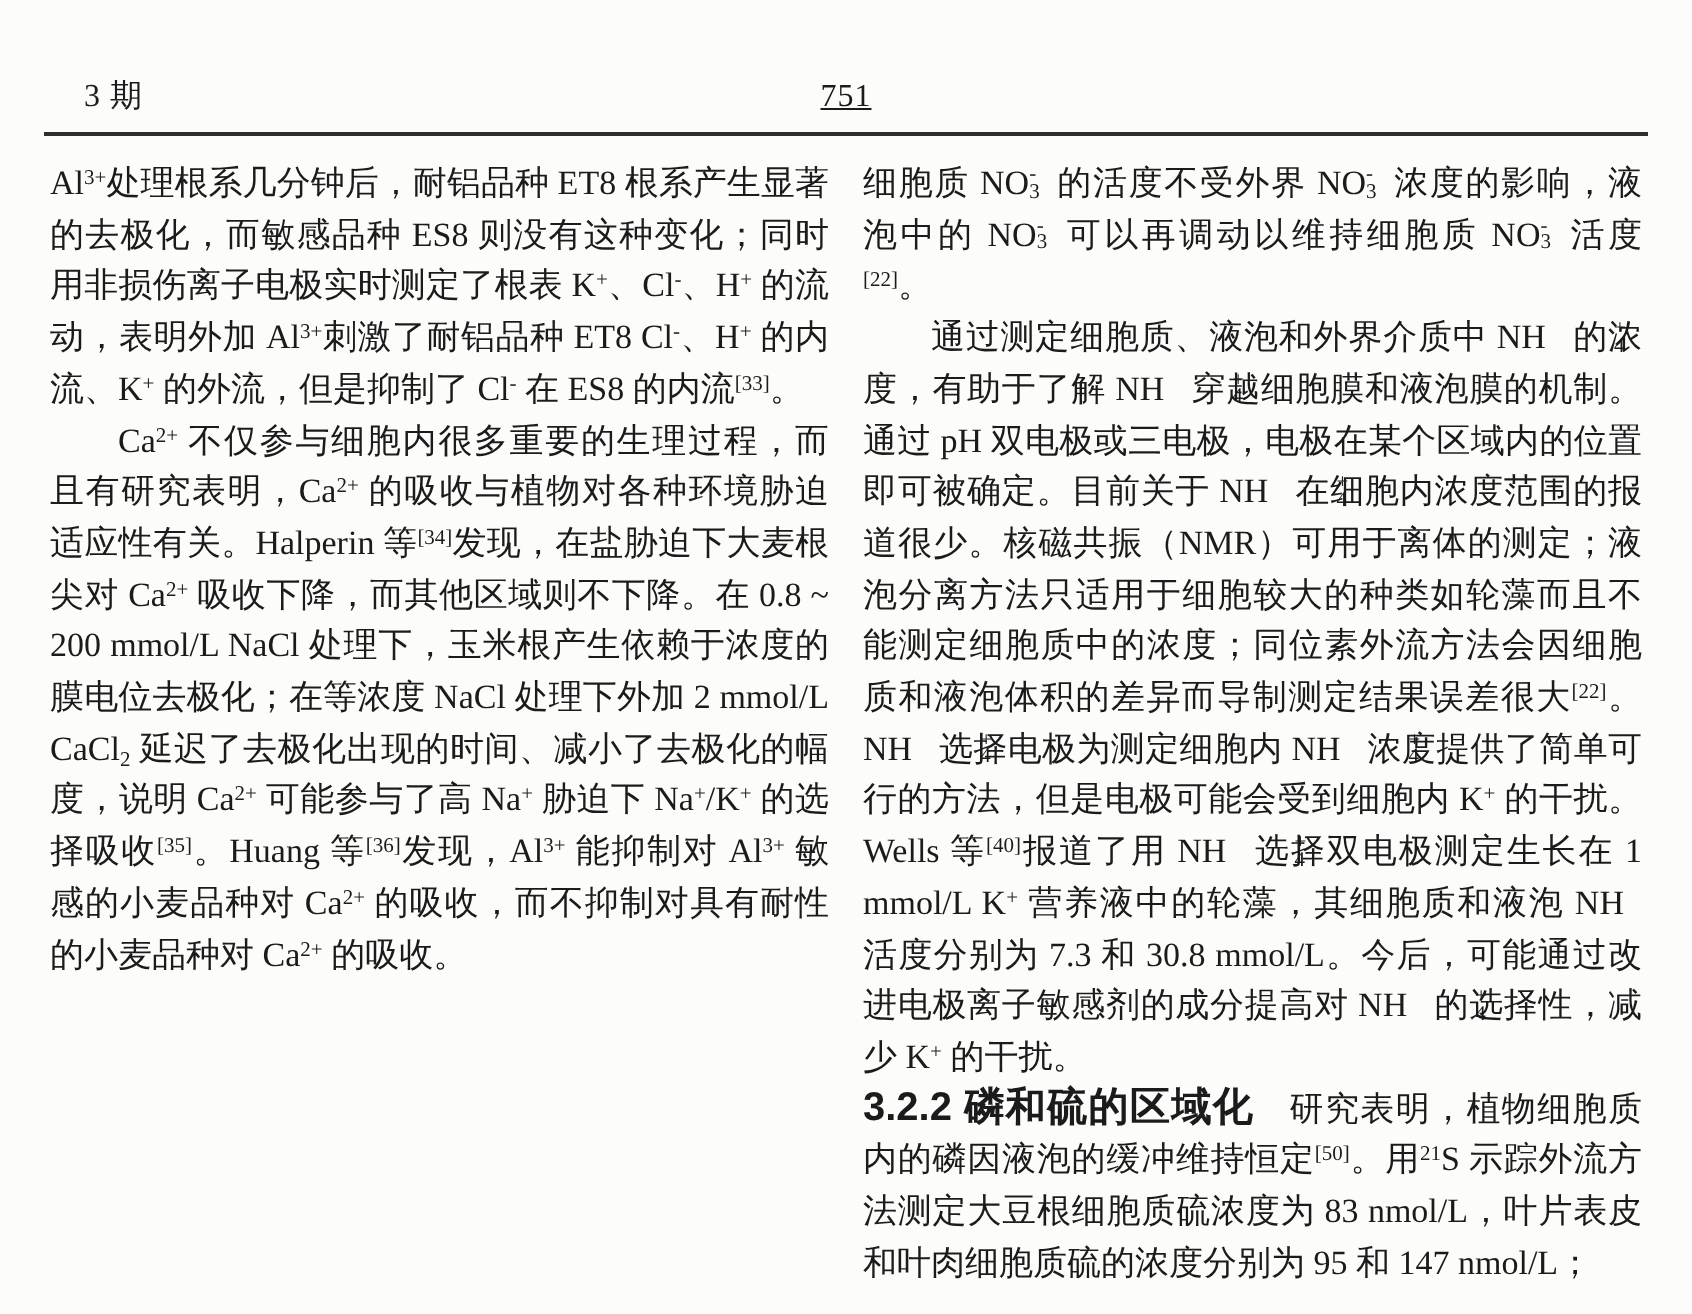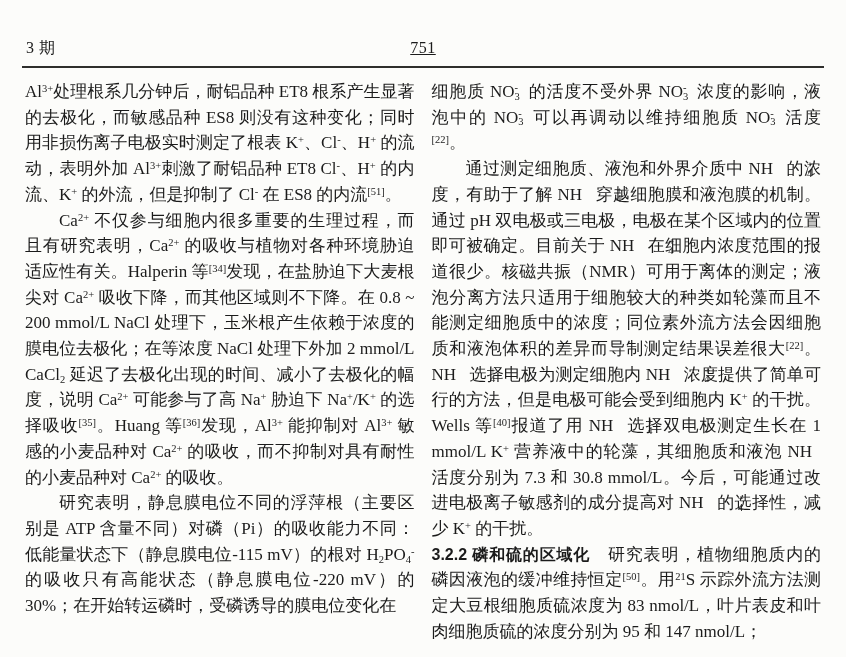--- a/index.html
+++ b/index.html
@@ -13,21 +13,21 @@
     box-sizing:border-box;
   }
   .hdr{
     display:grid;
     grid-template-columns:1fr auto 1fr;
     align-items:baseline;
     margin:38px 26px 0 26px;
     font-size:16px;
     letter-spacing:0.5px;
   }
-  .hdr .issue{justify-self:start;}
+  .hdr .issue{justify-self:start;margin-left:16px;}
   .hdr .rtitle{justify-self:center;}
   .hdr .pno{justify-self:end;text-decoration:underline;}
   .rule{
     border:none;height:2px;background:#2e2e2c;
     margin:7px 22px 0 22px;
   }
   .cols{
     display:flex;gap:17px;
     margin:11px 25px 0 25px;
   }
@@ -38,21 +38,21 @@
     text-align:justify;
   }
   .col p{margin:0;}
   .indent{text-indent:2em;}
   sup,sub{font-size:10.5px;line-height:0;}
   sup{vertical-align:5px;}
   sub{vertical-align:-3px;}
   .hei{
     font-family:"Liberation Sans","DejaVu Sans",sans-serif;
     font-weight:bold;
-    font-size:16px;
+    font-size:20px;
   }
   
   .stk{
     display:inline-block;position:relative;
     width:8px;height:15px;
     vertical-align:-4px;
     font-size:10.5px;line-height:1;
     margin-right:1px;
   }
   .stk .st{position:absolute;top:-3px;left:0;}
@@ -66,23 +66,22 @@
   <div class="hdr">
     <span class="issue">3 期</span>
     <span class="pno">751</span>
   </div>
 
   <hr class="rule">
 
   <div class="cols">
 
     <div class="col">
-      <p>Al<sup>3+</sup>处理根系几分钟后，耐铝品种 ET8 根系产生显著的去极化，而敏感品种 ES8 则没有这种变化；同时用非损伤离子电极实时测定了根表 K<sup>+</sup>、Cl<sup>-</sup>、H<sup>+</sup> 的流动，表明外加 Al<sup>3+</sup>刺激了耐铝品种 ET8 Cl<sup>-</sup>、H<sup>+</sup> 的内流、K<sup>+</sup> 的外流，但是抑制了 Cl<sup>-</sup> 在 ES8 的内流<sup>[51]</sup>。</p>
+      <p>Al<sup>3+</sup>处理根系几分钟后，耐铝品种 ET8 根系产生显著的去极化，而敏感品种 ES8 则没有这种变化；同时用非损伤离子电极实时测定了根表 K<sup>+</sup>、Cl<sup>-</sup>、H<sup>+</sup> 的流动，表明外加 Al<sup>3+</sup>刺激了耐铝品种 ET8 Cl<sup>-</sup>、H<sup>+</sup> 的内流、K<sup>+</sup> 的外流，但是抑制了 Cl<sup>-</sup> 在 ES8 的内流<sup>[33]</sup>。</p>
       <p class="indent">Ca<sup>2+</sup> 不仅参与细胞内很多重要的生理过程，而且有研究表明，Ca<sup>2+</sup> 的吸收与植物对各种环境胁迫适应性有关。Halperin 等<sup>[34]</sup>发现，在盐胁迫下大麦根尖对 Ca<sup>2+</sup> 吸收下降，而其他区域则不下降。在 0.8 ~ 200 mmol/L NaCl 处理下，玉米根产生依赖于浓度的膜电位去极化；在等浓度 NaCl 处理下外加 2 mmol/L CaCl<sub>2</sub> 延迟了去极化出现的时间、减小了去极化的幅度，说明 Ca<sup>2+</sup> 可能参与了高 Na<sup>+</sup> 胁迫下 Na<sup>+</sup>/K<sup>+</sup> 的选择吸收<sup>[35]</sup>。Huang 等<sup>[36]</sup>发现，Al<sup>3+</sup> 能抑制对 Al<sup>3+</sup> 敏感的小麦品种对 Ca<sup>2+</sup> 的吸收，而不抑制对具有耐性的小麦品种对 Ca<sup>2+</sup> 的吸收。</p>
-      <p class="indent">研究表明，静息膜电位不同的浮萍根（主要区别是 ATP 含量不同）对磷（Pi）的吸收能力不同：低能量状态下（静息膜电位-115 mV）的根对 H<sub>2</sub>PO<sub>4</sub><sup>-</sup> 的吸收只有高能状态（静息膜电位-220 mV）的 30%；在开始转运磷时，受磷诱导的膜电位变化在</p>
     </div>
 
     <div class="col">
       <p>细胞质 NO<span class="stk"><span class="st">-</span><span class="sb">3</span></span> 的活度不受外界 NO<span class="stk"><span class="st">-</span><span class="sb">3</span></span> 浓度的影响，液泡中的 NO<span class="stk"><span class="st">-</span><span class="sb">3</span></span> 可以再调动以维持细胞质 NO<span class="stk"><span class="st">-</span><span class="sb">3</span></span> 活度<sup>[22]</sup>。</p>
       <p class="indent">通过测定细胞质、液泡和外界介质中 NH<span class="stk"><span class="st">+</span><span class="sb">4</span></span> 的浓度，有助于了解 NH<span class="stk"><span class="st">+</span><span class="sb">4</span></span> 穿越细胞膜和液泡膜的机制。通过 pH 双电极或三电极，电极在某个区域内的位置即可被确定。目前关于 NH<span class="stk"><span class="st">+</span><span class="sb">4</span></span> 在细胞内浓度范围的报道很少。核磁共振（NMR）可用于离体的测定；液泡分离方法只适用于细胞较大的种类如轮藻而且不能测定细胞质中的浓度；同位素外流方法会因细胞质和液泡体积的差异而导制测定结果误差很大<sup>[22]</sup>。NH<span class="stk"><span class="st">+</span><span class="sb">4</span></span> 选择电极为测定细胞内 NH<span class="stk"><span class="st">+</span><span class="sb">4</span></span> 浓度提供了简单可行的方法，但是电极可能会受到细胞内 K<sup>+</sup> 的干扰。Wells 等<sup>[40]</sup>报道了用 NH<span class="stk"><span class="st">+</span><span class="sb">4</span></span> 选择双电极测定生长在 1 mmol/L K<sup>+</sup> 营养液中的轮藻，其细胞质和液泡 NH<span class="stk"><span class="st">+</span><span class="sb">4</span></span> 活度分别为 7.3 和 30.8 mmol/L。今后，可能通过改进电极离子敏感剂的成分提高对 NH<span class="stk"><span class="st">+</span><span class="sb">4</span></span> 的选择性，减少 K<sup>+</sup> 的干扰。</p>
       <p><span class="hei">3.2.2 磷和硫的区域化</span><span>　研究表明，植物细胞质内的磷因液泡的缓冲维持恒定<sup>[50]</sup>。用<sup>21</sup>S 示踪外流方法测定大豆根细胞质硫浓度为 83 nmol/L，叶片表皮和叶肉细胞质硫的浓度分别为 95 和 147 nmol/L；</span></p>
     </div>
 
   </div>
 

